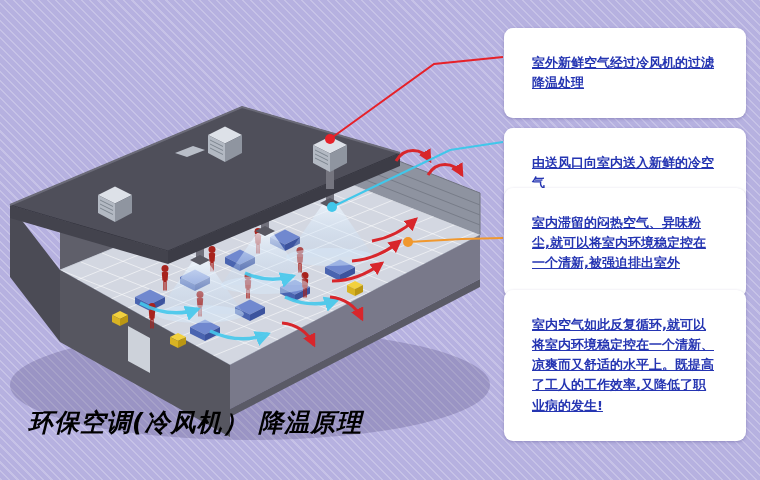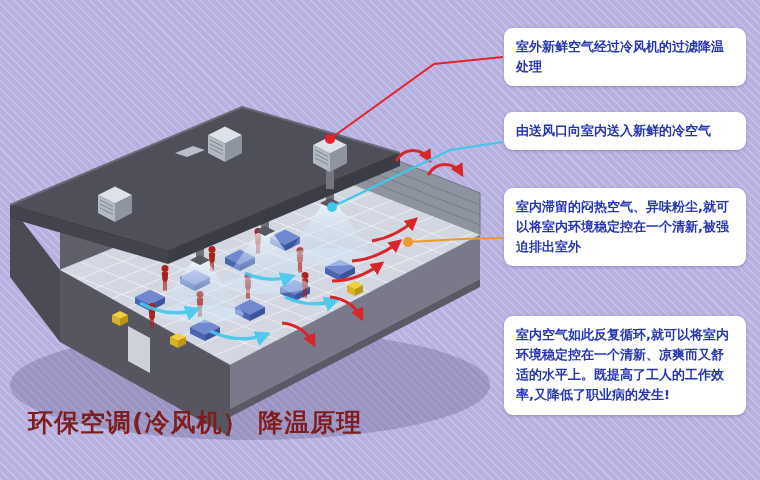--- a/index.html
+++ b/index.html
@@ -13,28 +13,28 @@
   }
   .illustration{position:absolute;left:0;top:35px;width:510px;height:430px;}
   .illustration svg{width:100%;height:100%;display:block;}
   .connectors{position:absolute;left:0;top:0;width:760px;height:480px;pointer-events:none;}
   .callout{
     position:absolute;left:504px;width:242px;box-sizing:border-box;
     background:#ffffff;border-radius:9px;padding:9px 12px;
     color:#2535b2;font-size:13px;line-height:1.55;font-weight:bold;
     box-shadow:0 1px 3px rgba(70,60,130,.35);
   }
-  .callout p{margin:0;}
+  .callout p{margin:16px;text-decoration:underline;}
   .callout-1{top:28px;}
-  .callout-2{top:112px;}
+  .callout-2{top:128px;}
   .callout-3{top:188px;}
-  .callout-4{top:316px;}
+  .callout-4{top:290px;}
   .page-title{
     position:absolute;left:28px;top:406px;margin:0;
-    font-size:25px;font-weight:bold;color:#7f1d1d;letter-spacing:1px;
+    font-size:25px;font-weight:bold;color:#000000;letter-spacing:1px;font-style:italic;
   }
 </style>
 </head>
 <body>
 
 <div class="illustration">
   <svg viewBox="0 0 510 430">
     <defs>
       <linearGradient id="coneG" x1="0" y1="0" x2="0" y2="1">
         <stop offset="0" stop-color="rgba(240,248,255,0.92)"></stop>

